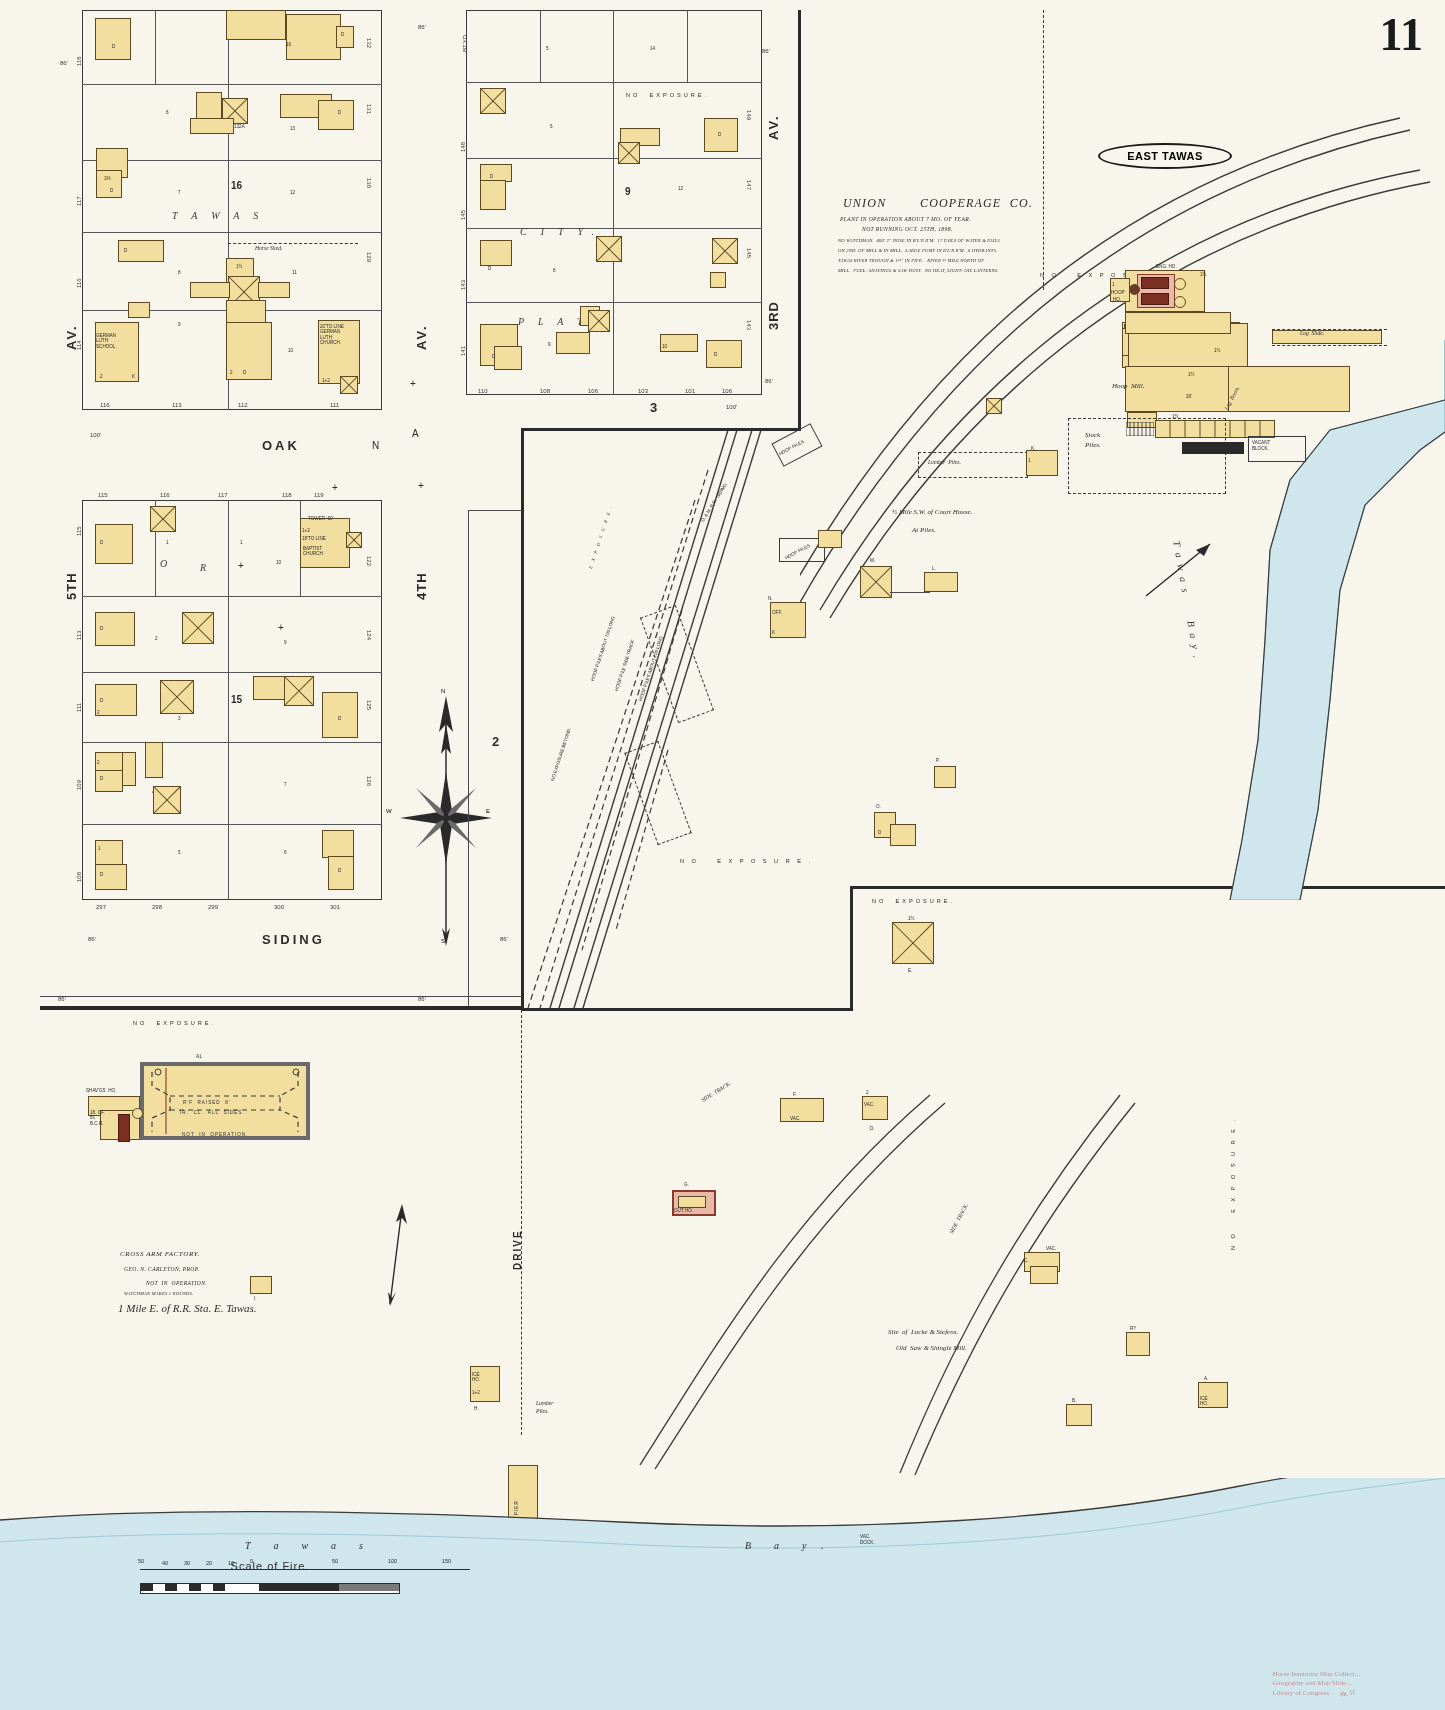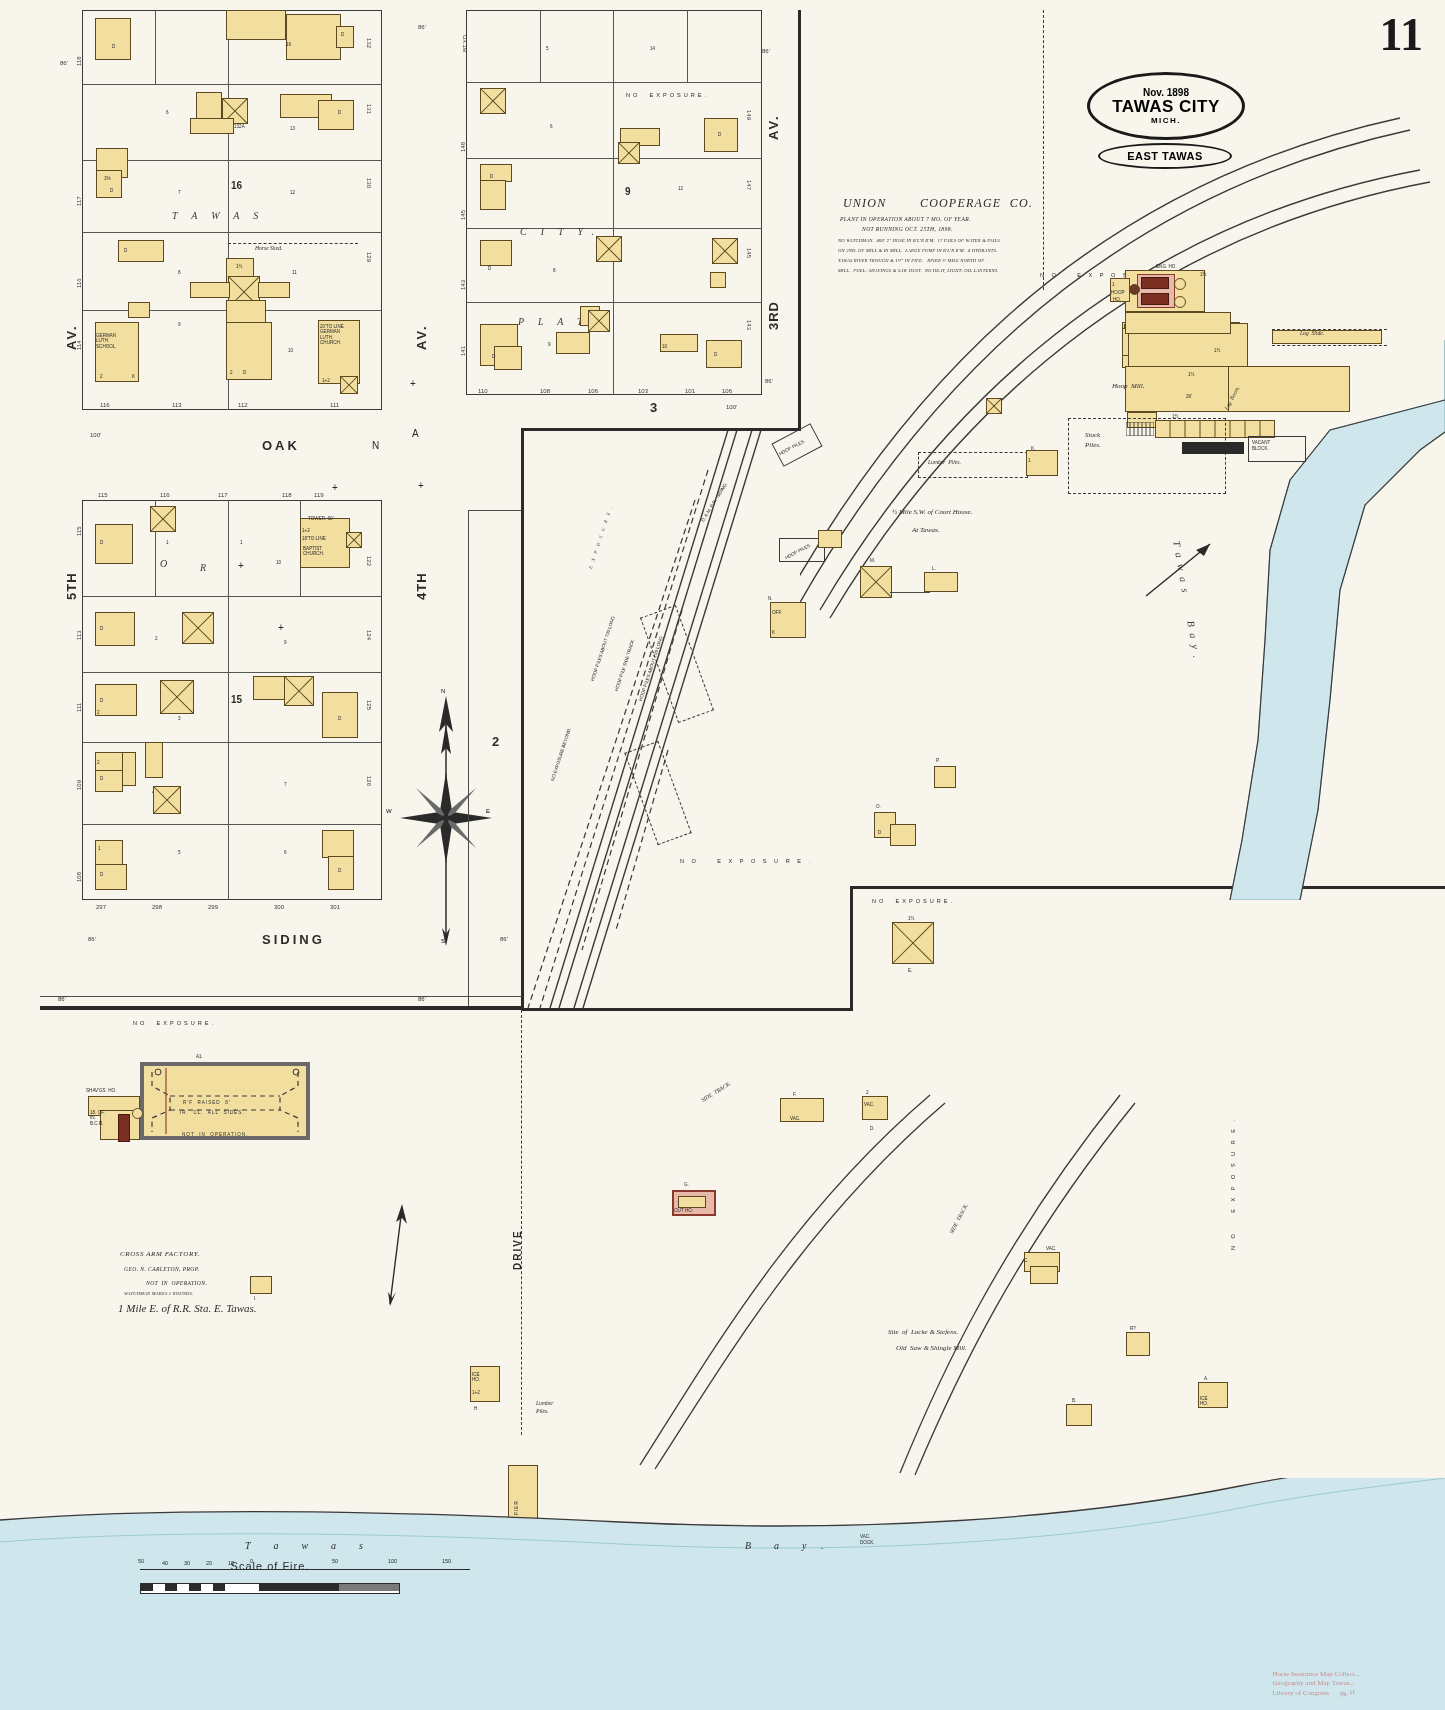--- a/index.html
+++ b/index.html
@@ -69,25 +69,20 @@
       transform:rotate(-12deg);font-family:"Liberation Serif",serif;}
   .strip{position:absolute;border:1.2px dashed #3a3a3a;}
 </style>
 </head>
 <body>
 
 <div id="sheet">
 
   <div id="sheetnum">11</div>
 
-  <div id="cartouche">
-    <div id="cart-date">Nov. 1898</div>
-    <div id="cart-name">TAWAS CITY</div>
-    <div id="cart-state">MICH.</div>
-  </div>
   <div id="subtitle">EAST TAWAS</div>
 
   <div class="line hline" style="left:82px;top:10px;width:300px;height:1.4px;"></div>
   <div class="line vline" style="left:82px;top:10px;height:400px;"></div>
   <div class="line vline" style="left:381px;top:10px;height:400px;"></div>
   <div class="line hline" style="left:82px;top:409px;width:300px;"></div>
 
   <div class="line hline" style="left:82px;top:84px;width:300px;background:#555;height:1px;"></div>
   <div class="line hline" style="left:82px;top:160px;width:300px;background:#555;height:1px;"></div>
   <div class="line hline" style="left:82px;top:232px;width:300px;background:#555;height:1px;"></div>
@@ -516,21 +511,21 @@
   </div>
   <div class="t hand md" style="left:1182px;top:540px;transform:rotate(80deg);transform-origin:0 0;letter-spacing:2px;color:#3a3a3a;">T a w a s      B a y .</div>
 
   <div class="t hand xs" style="left:1223px;top:408px;transform:rotate(-62deg);transform-origin:0 0;">Log  Boom.</div>
   <div class="abs" style="left:1182px;top:442px;width:62px;height:12px;background:#2a2a2a;"></div>
   <div class="bldg plain" style="left:1248px;top:436px;width:58px;height:26px;border:1.3px solid #3a3a3a;background:transparent;"></div>
   <div class="t xxs" style="left:1252px;top:440px;line-height:1.2;">VACANT
 BLOCK.</div>
 
   <div class="t hand sm" style="left:892px;top:508px;">½ Mile S.W. of Court House.</div>
-  <div class="t hand sm" style="left:912px;top:526px;">At Tawas.</div>
+  <div class="t hand sm" style="left:912px;top:526px;">At Piles.</div>
 
   <div class="abs" style="left:1140px;top:538px;width:80px;height:64px;">
     <svg width="80" height="64" viewBox="0 0 80 64">
       <line x1="6" y1="58" x2="70" y2="6" stroke="#2a2a2a" stroke-width="1.4"></line>
       <path d="M70 6 L56 12 L64 18 Z" fill="#2a2a2a"></path>
     </svg>
   </div>
 
   <div class="xbox" style="left:860px;top:566px;width:32px;height:32px;"></div>
   <div class="t xxs" style="left:870px;top:558px;">M.</div>
@@ -684,18 +679,18 @@
     <div class="sctick" style="left:88px;top:0px;">10</div>
     <div class="sctick" style="left:110px;top:-2px;">0</div>
     <div class="sctick" style="left:192px;top:-2px;">50</div>
     <div class="sctick" style="left:248px;top:-2px;">100</div>
     <div class="sctick" style="left:302px;top:-2px;">150</div>
     <div class="abs" style="left:0;top:9px;width:330px;height:1.4px;background:#2b2b2b;"></div>
   </div>
 
   <div id="loc">
     <div>Horse Insurance Map Collect...</div>
-    <div>Geography and Map Tawas...</div>
+    <div>Geography and Map Slide...</div>
     <div>Library of Congress</div>
   </div>
   <div id="locmark">Sh. 11</div>
 
 </div>
 
 </body></html>

